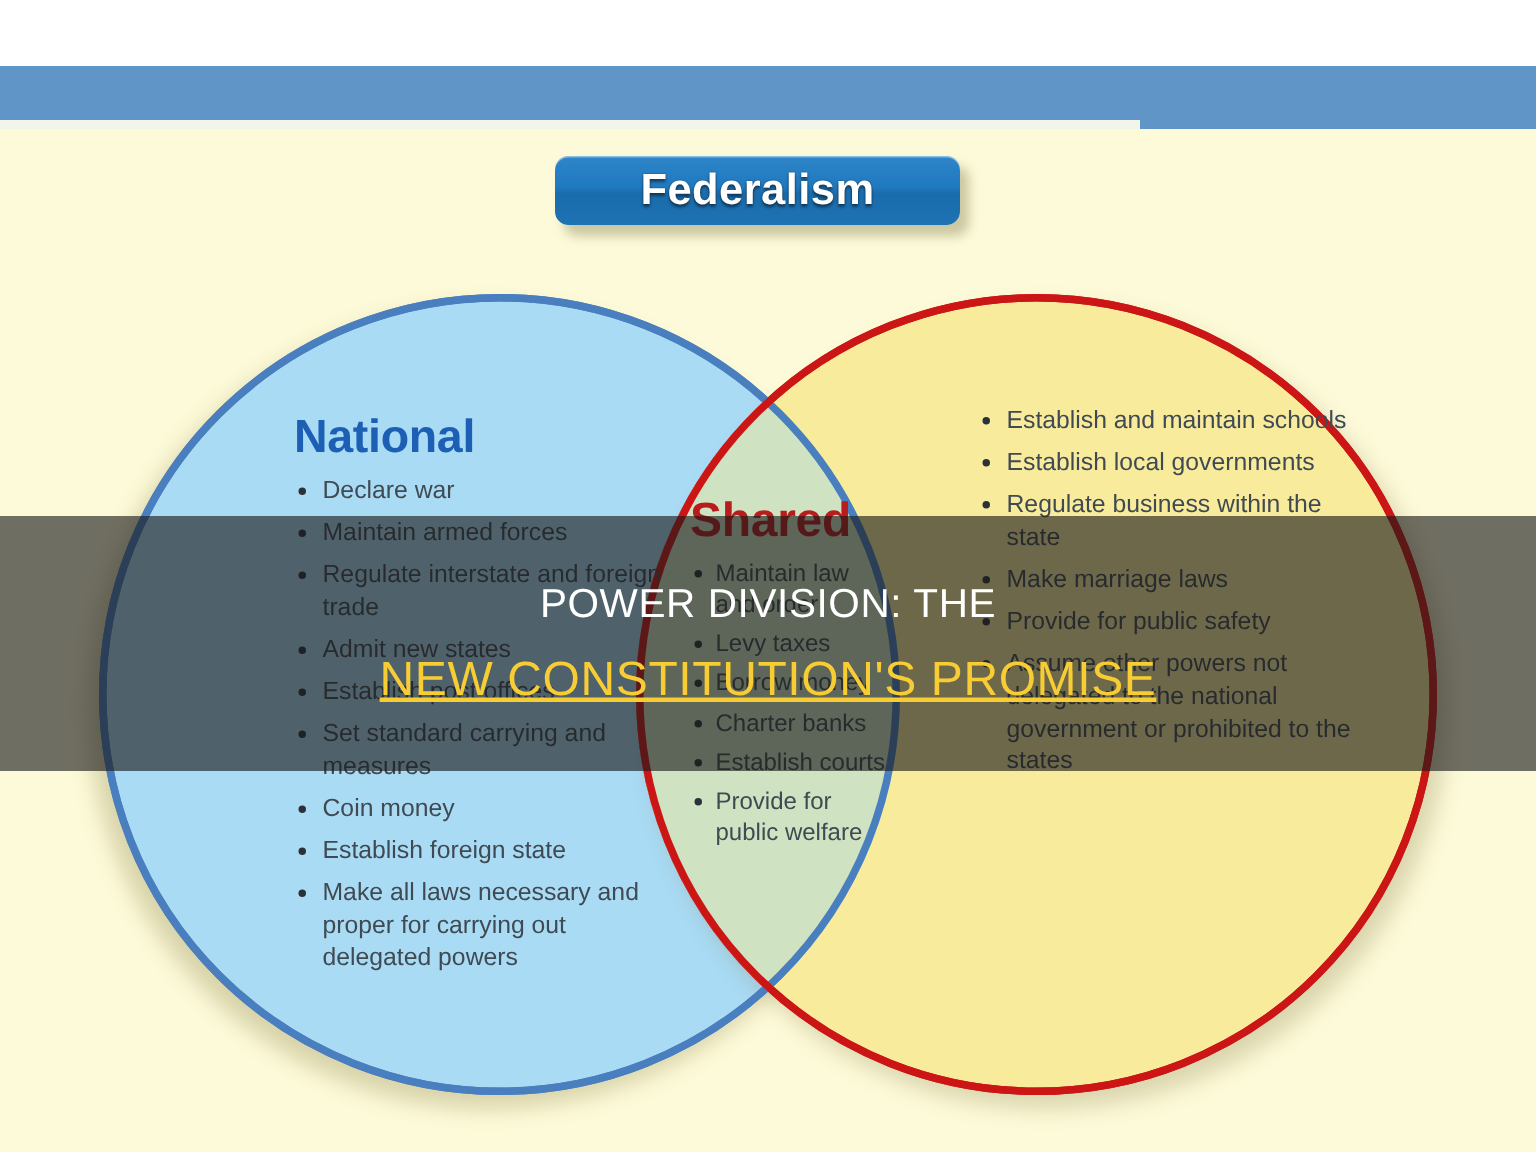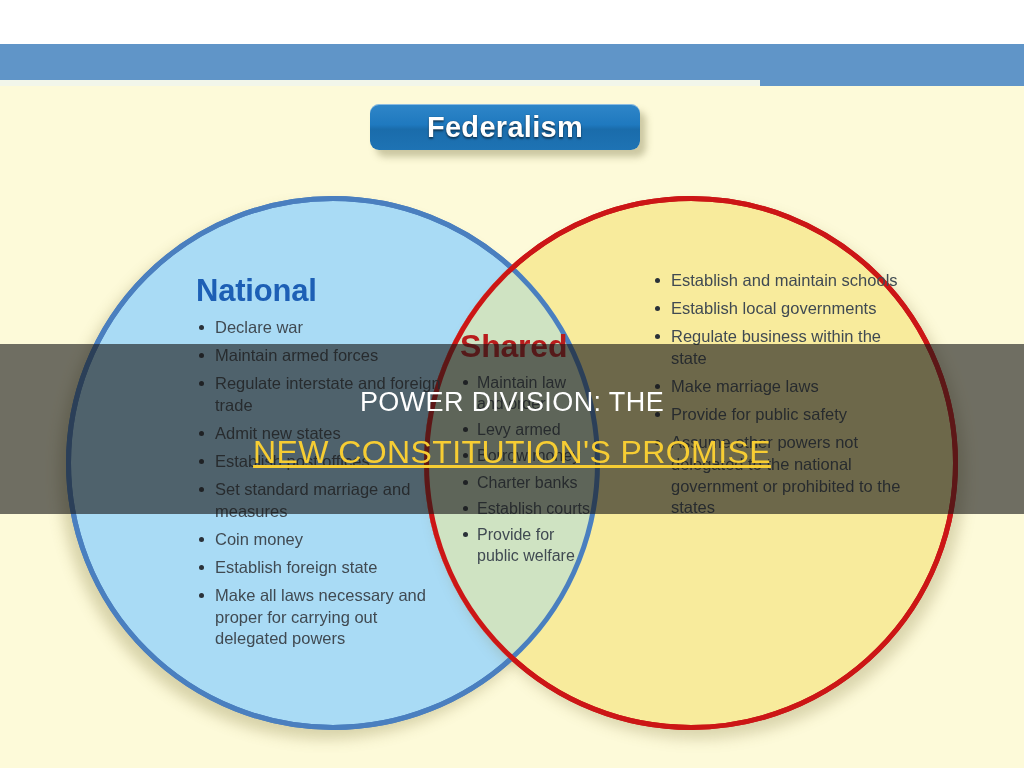--- a/index.html
+++ b/index.html
@@ -200,32 +200,32 @@
   </div>
 
   <div class="col col-national">
     <h2>National</h2>
     <ul>
       <li>Declare war</li>
       <li>Maintain armed forces</li>
       <li>Regulate interstate and foreign trade</li>
       <li>Admit new states</li>
       <li>Establish post offices</li>
-      <li>Set standard marriage and measures</li>
+      <li>Set standard carrying and measures</li>
       <li>Coin money</li>
       <li>Establish foreign state</li>
       <li>Make all laws necessary and proper for carrying out delegated powers</li>
     </ul>
   </div>
 
   <div class="col col-shared">
     <h2>Shared</h2>
     <ul>
       <li>Maintain law and order</li>
-      <li>Levy armed</li>
+      <li>Levy taxes</li>
       <li>Borrow money</li>
       <li>Charter banks</li>
       <li>Establish courts</li>
       <li>Provide for public welfare</li>
     </ul>
   </div>
 
   <div class="col col-state">
     <ul>
       <li>Establish and maintain schools</li>

